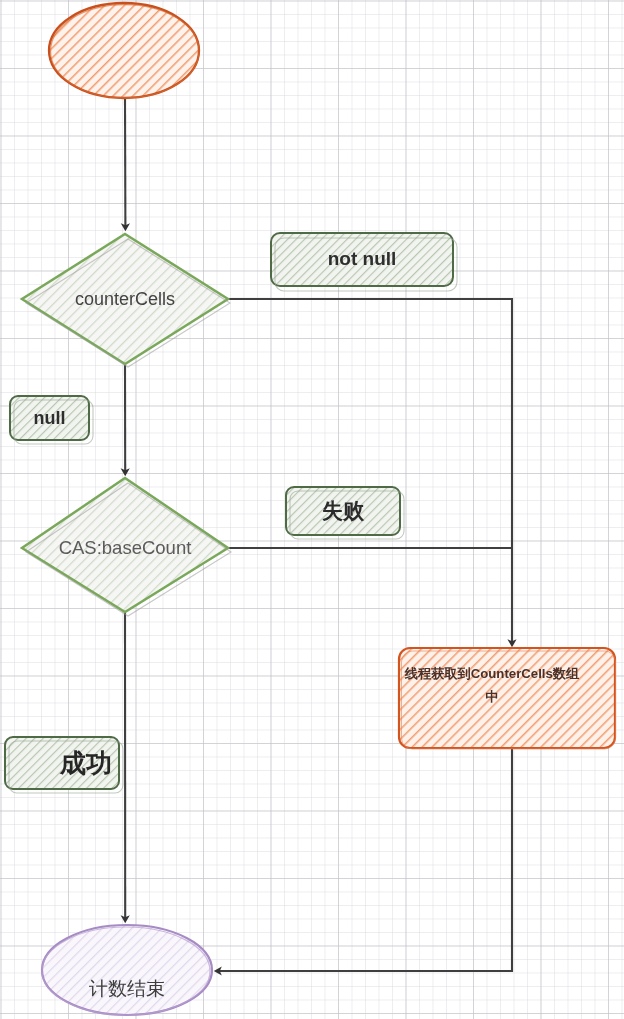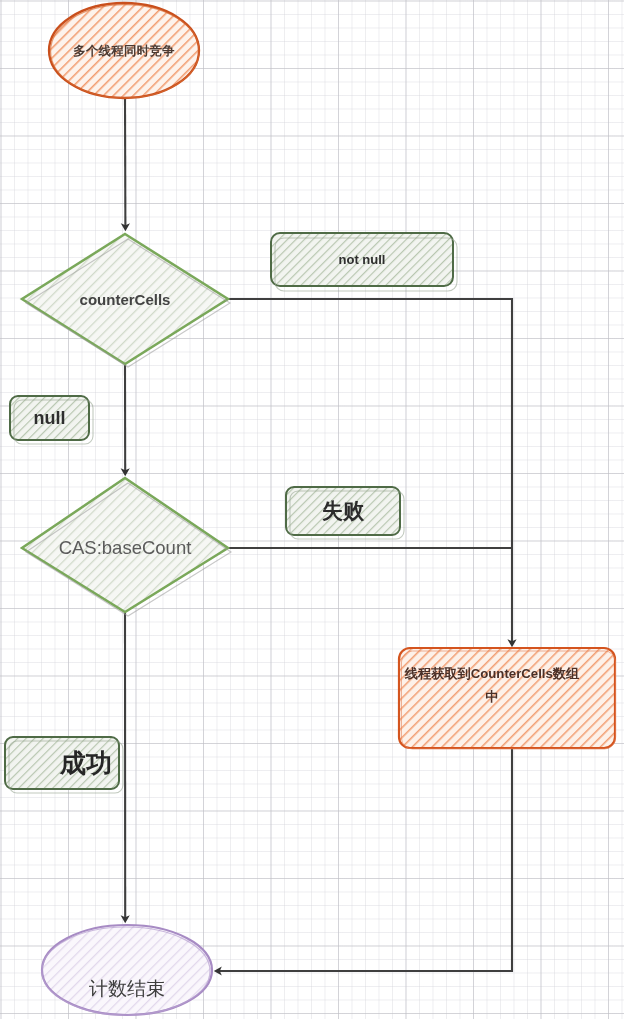--- a/index.html
+++ b/index.html
@@ -40,32 +40,32 @@
     pointer-events: none;
     color: #3a3a3a;
   }
   .lbl-ellipse-start {
     font-size: 12.5px;
     font-weight: bold;
     color: #4a3a33;
     letter-spacing: 0.2px;
   }
   .lbl-diamond {
-    font-size: 15px;
-    font-weight: bold;
+    font-size: 18px;
+    font-weight: normal;
     color: #434343;
     letter-spacing: 0px;
   }
   .lbl-diamond-2 {
     font-size: 18.5px;
     font-weight: normal;
     color: #5b5b5b;
   }
   .lbl-tag {
-    font-size: 13px;
+    font-size: 19px;
     font-weight: bold;
     color: #2e2e2e;
   }
   .lbl-tag-small {
     font-size: 18px;
     font-weight: bold;
     color: #2e2e2e;
   }
   .lbl-tag-cn {
     font-size: 21px;
@@ -200,21 +200,20 @@
     </g>
 
     <g>
       <rect x="5" y="737" width="114" height="52" rx="8" ry="8" fill="#f2f4f0"></rect>
       <rect x="5" y="737" width="114" height="52" rx="8" ry="8" fill="url(#hatch-green-tag)" opacity="0.95"></rect>
       <rect x="5" y="737" width="114" height="52" rx="8" ry="8" fill="none" stroke="#4f6b46" stroke-width="2"></rect>
       <rect x="9" y="741" width="114" height="52" rx="8" ry="8" fill="none" stroke="#9aa794" stroke-width="1.1" opacity="0.6"></rect>
     </g>
   </svg>
 
-  <div class="node-label lbl-ellipse-start" style="left:49px; top:26px; width:150px; height:50px;">多个线程同时竞争</div>
 
   <div class="node-label lbl-diamond" style="left:25px; top:282px; width:200px; height:34px;">counterCells</div>
 
   <div class="node-label lbl-diamond-2" style="left:22px; top:532px; width:206px; height:32px;text-align:right;">CAS:baseCount</div>
 
   <div class="node-label lbl-process" style="left:400px; top:672px; width:184px; height:26px;">线程获取到CounterCells数组中</div>
 
 
   <div class="node-label lbl-ellipse-end" style="left:42px; top:953px; width:170px; height:32px;">计数结束</div>
 

